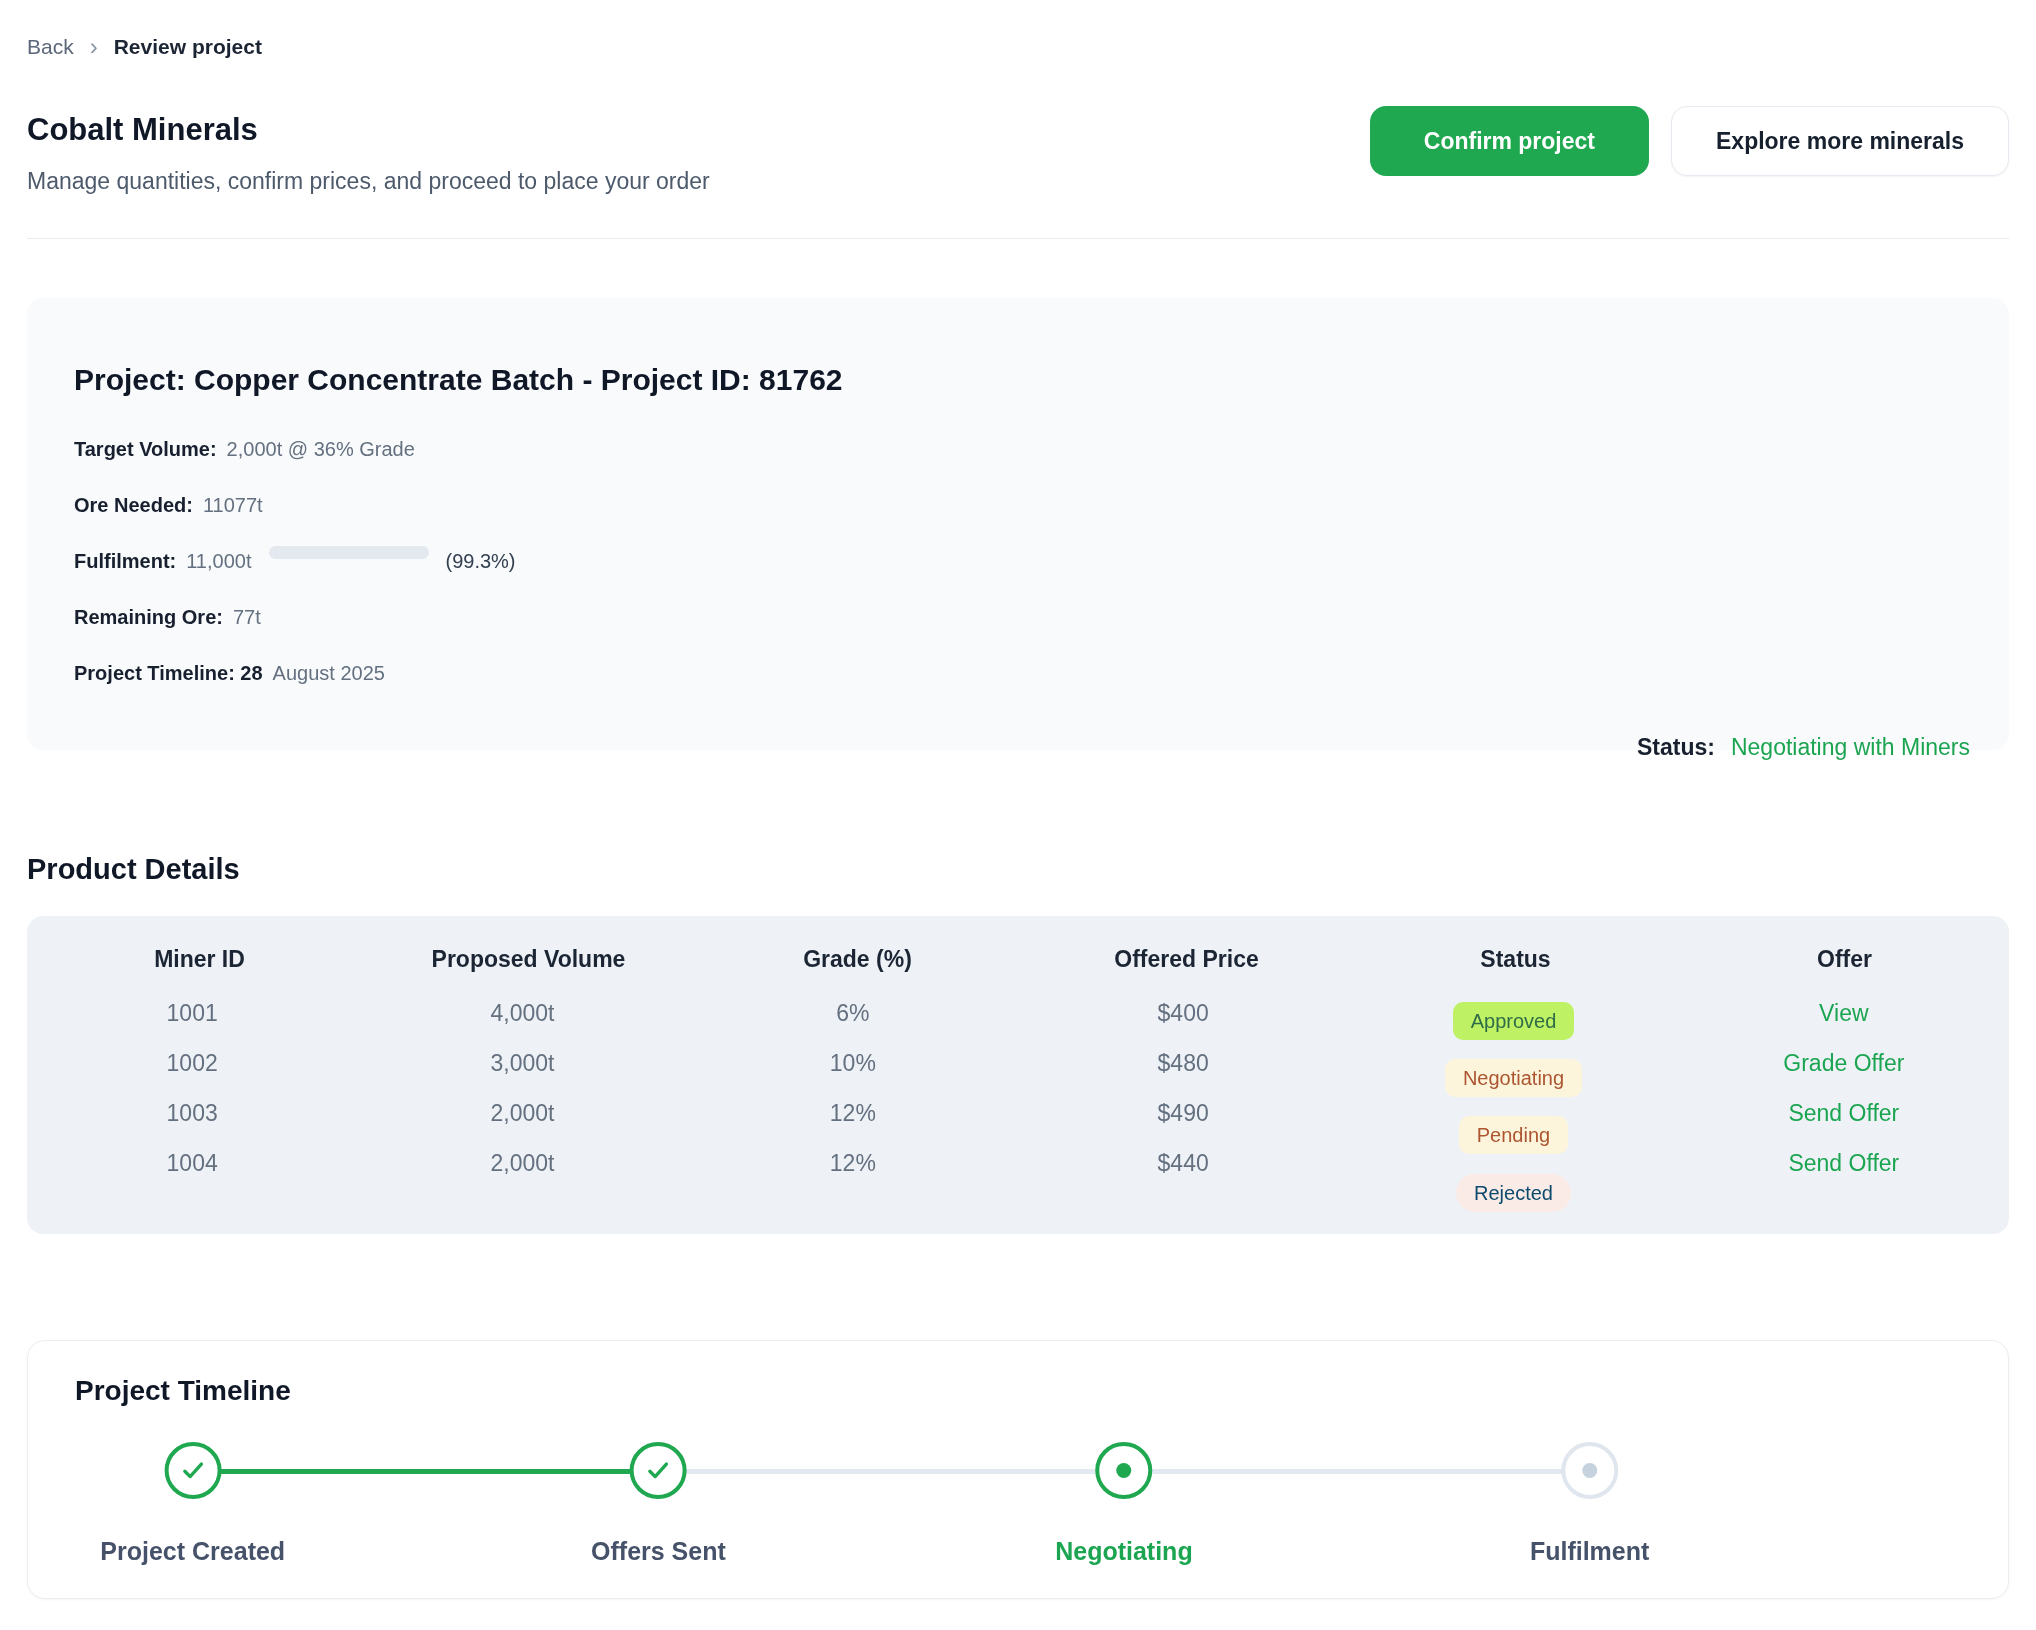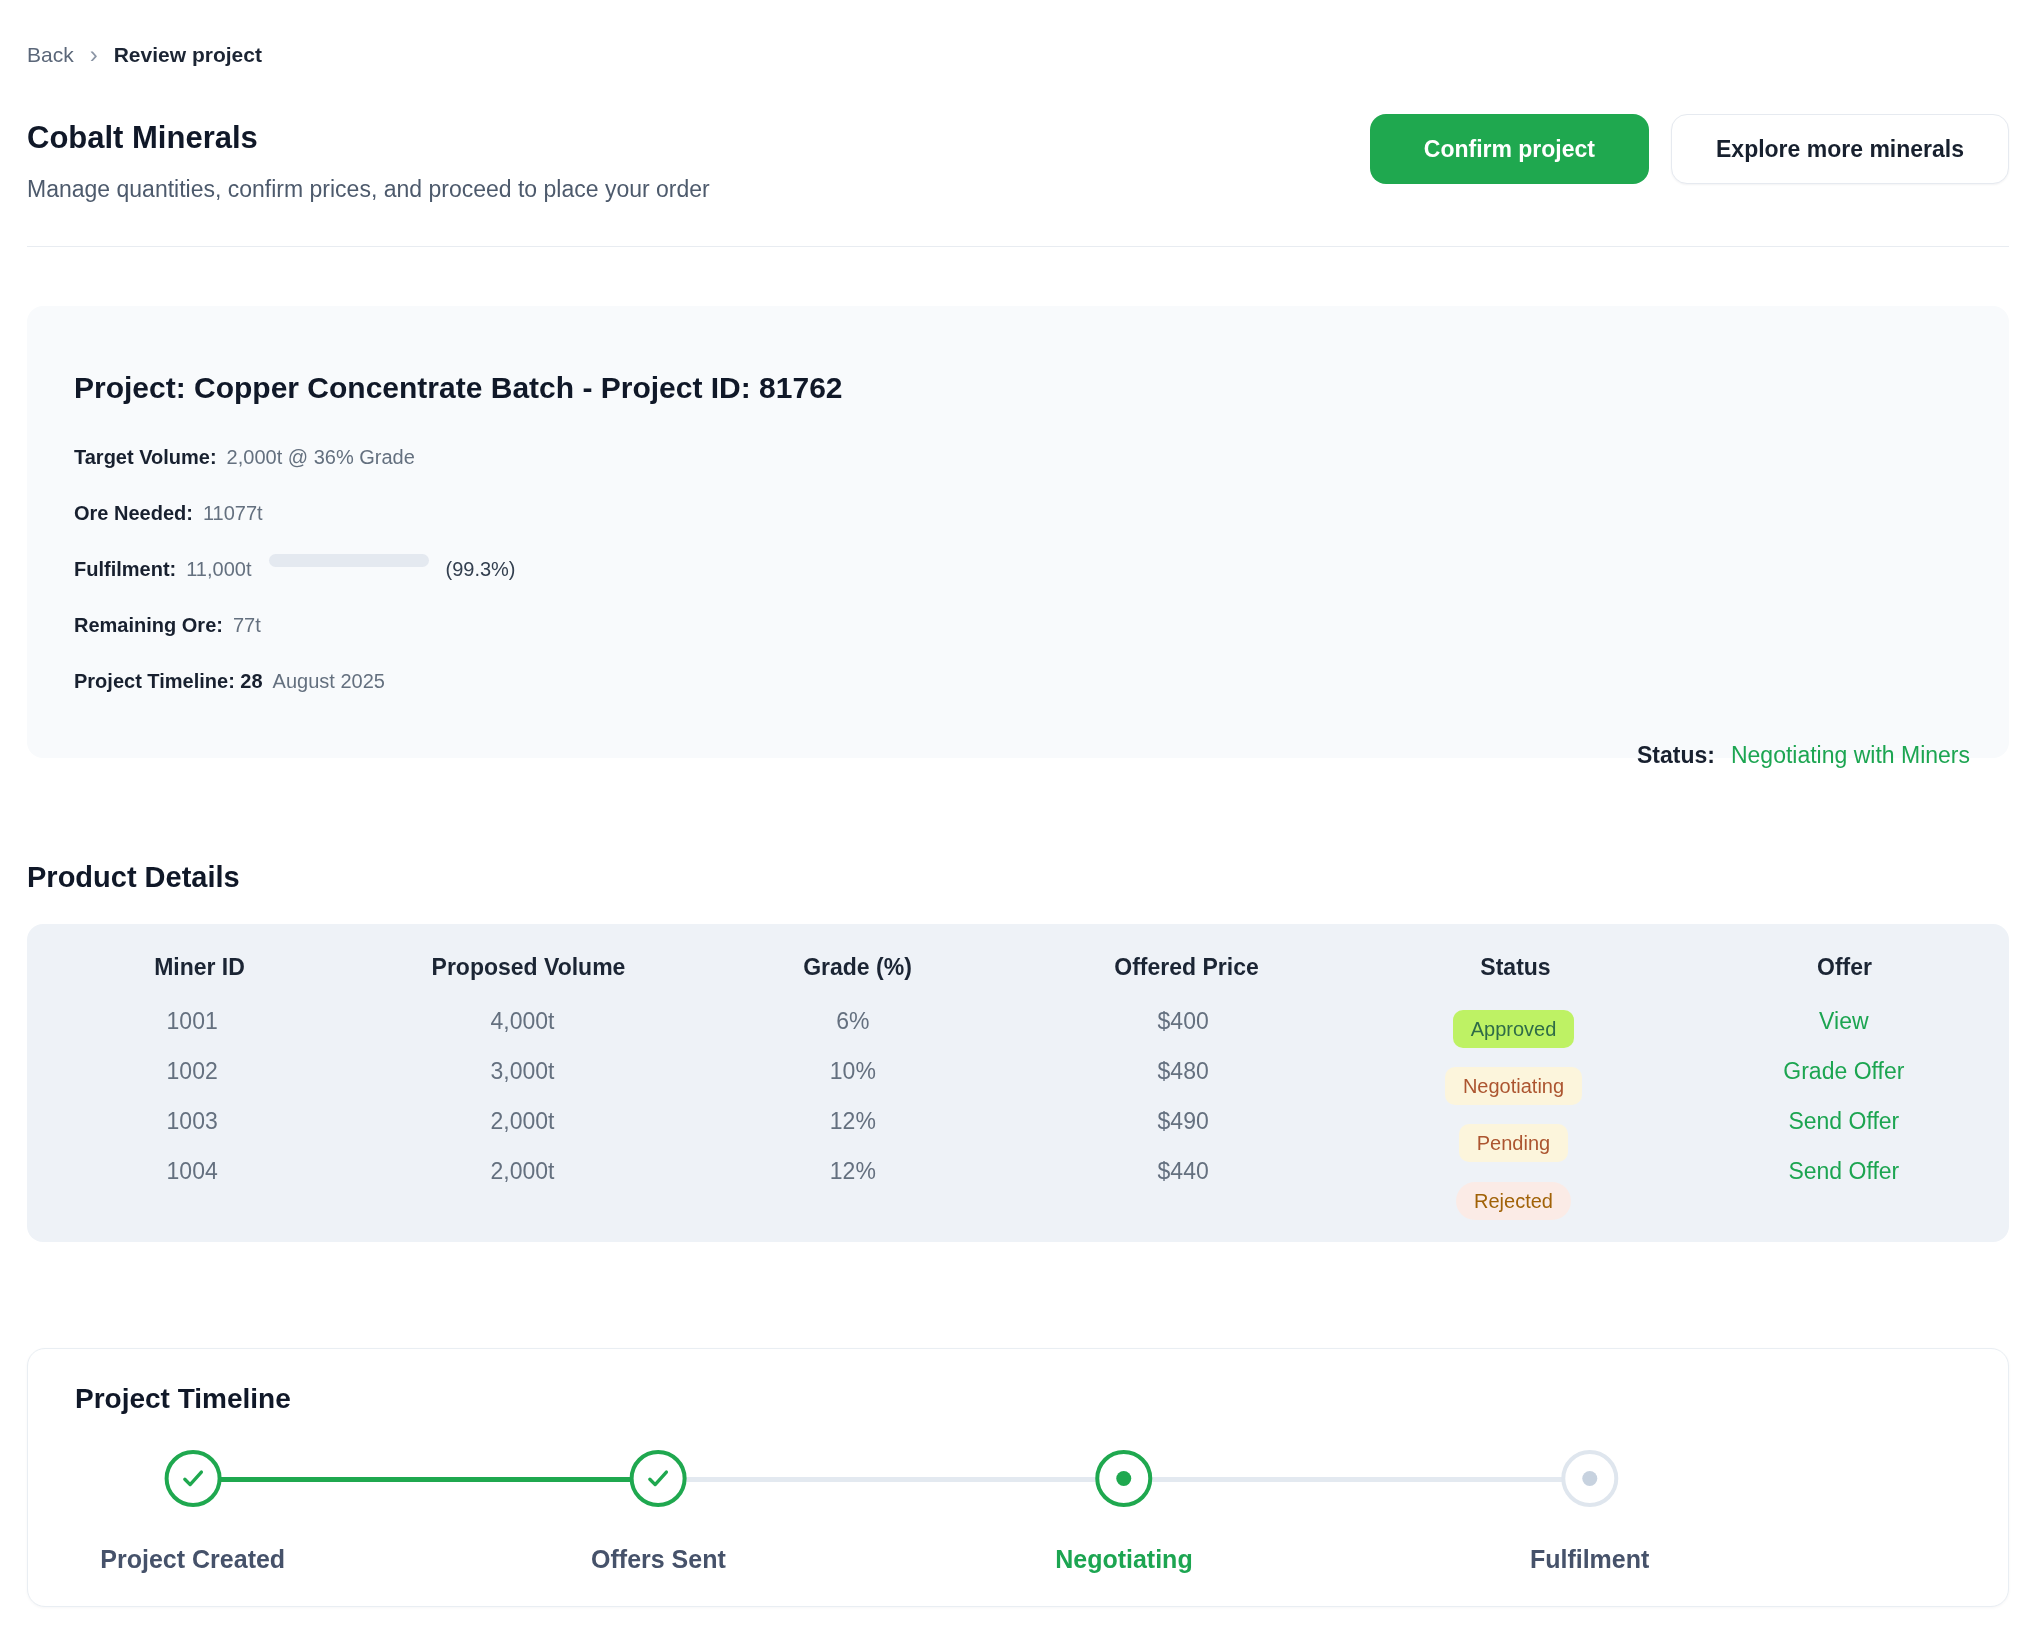--- a/index.html
+++ b/index.html
@@ -1,18 +1,18 @@
 <!DOCTYPE html>
 <html><head>
 <meta charset="utf-8">
 <style>
   * { box-sizing: border-box; }
   html, body { margin: 0; padding: 0; background: #ffffff; width: 2036px; height: 1630px; overflow: hidden; }
   body { font-family: "Liberation Sans", "DejaVu Sans", sans-serif; color: #101828; }
-  .page { width: 2036px; height: 1226px; padding: 0 27px; margin-top: 8px; }
+  .page { width: 2036px; height: 1226px; padding: 0 27px; }
 
   
   .breadcrumb { padding-top: 34px; display: flex; align-items: center; gap: 16px; font-size: 21px; line-height: 26px; }
   .breadcrumb .back { color: #5B6779; text-decoration: none; cursor: pointer; }
   .breadcrumb .sep { color: #8B95A5; font-size: 24px; line-height: 24px; }
   .breadcrumb .current { color: #1C2534; font-weight: bold; }
 
   
   .page-header { display: flex; justify-content: space-between; align-items: flex-start; margin-top: 50px; }
   h1.title { margin: 0; font-size: 31px; line-height: 40px; font-weight: bold; color: #101828; }
@@ -42,21 +42,21 @@
 
   
   .section-heading { margin: 100px 0 0; font-size: 29px; line-height: 38px; font-weight: bold; color: #101828; }
   .table-card { margin-top: 28px; background: #EEF2F7; border-radius: 16px; padding-top: 18px; height: 318px; }
   .trow { display: grid; grid-template-columns: repeat(6, 1fr); align-items: center; text-align: center; }
   .thead { height: 50px; margin-bottom: 4px; font-size: 23px; font-weight: bold; color: #1B2534; padding-left: 8px; }
   .tbody-row { height: 50px; font-size: 23px; color: #64707F; }
   .badge { display: inline-block; padding: 7px 18px; border-radius: 10px; font-size: 20px; line-height: 24px; }
   .badge-approved { background: #bef264; color: #2F6C47; }
   .badge-warn { background: #FCF5DC; color: #AC5530; }
-  .badge-rejected { background: #FBEBE6; color: #a16207; border-radius: 19px; }
+  .badge-rejected { background: #FBEBE6; color: #0c4a6e; border-radius: 19px; }
   .sag-0 { transform: translateY(8px); }
   .sag-1 { transform: translateY(15px); }
   .sag-2 { transform: translateY(22px); }
   .sag-3 { transform: translateY(30px); }
   .action-link { color: #1CA551; text-decoration: none; cursor: pointer; }
 
   
   .timeline-card { margin-top: 106px; background: #ffffff; border: 1.5px solid #E9EEF3; border-radius: 18px;
                    height: 259px; box-shadow: 0 1px 3px rgba(16,24,40,0.04); }
   .timeline-card h2 { margin: 0; padding: 32px 47px 0; font-size: 28px; line-height: 36px; font-weight: bold; color: #101828; }

